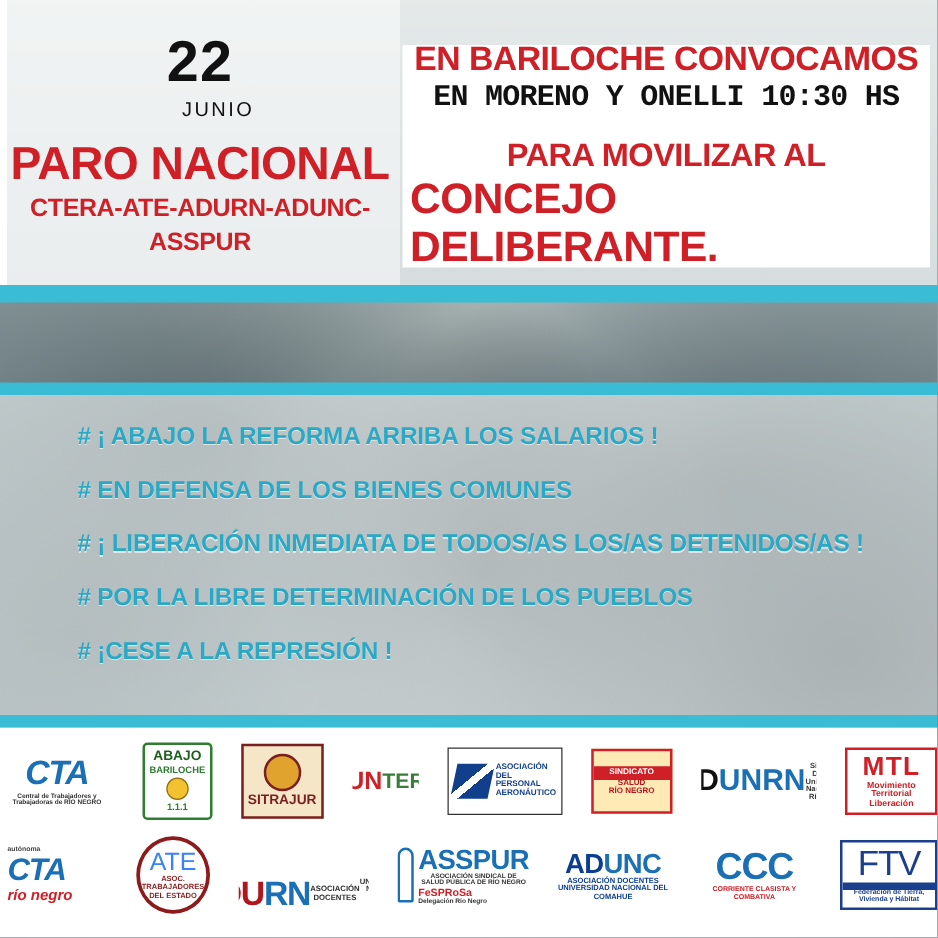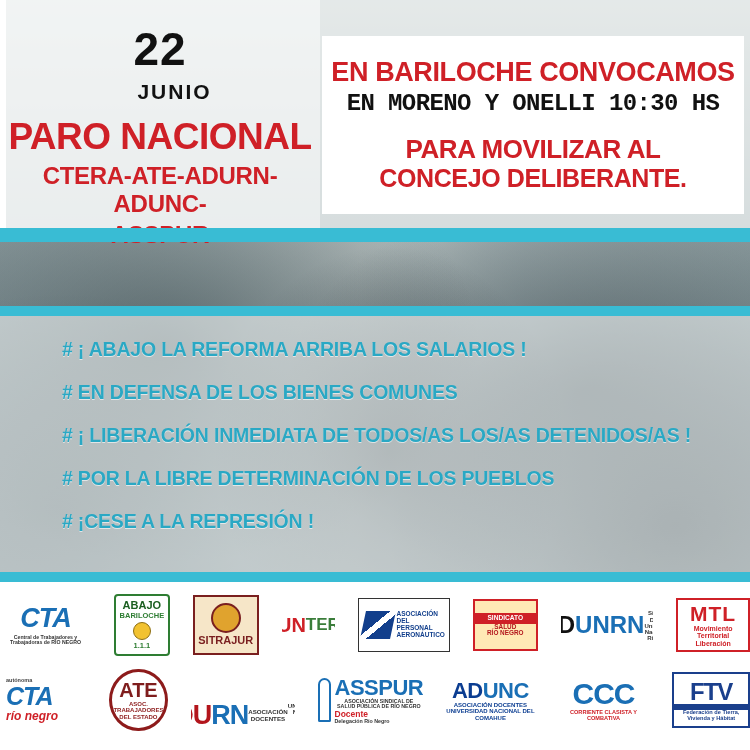--- a/index.html
+++ b/index.html
@@ -43,41 +43,41 @@
   }
 
   .left-head{
     position:absolute;left:0;top:26px;width:320px;text-align:center;color:#cf2027;
   }
   .day{
     font-size:46px;font-weight:bold;line-height:1;letter-spacing:1px;color:#111;
     font-family:"Liberation Sans", sans-serif;
   }
   .month{
-    font-size:21px;font-weight:bold;letter-spacing:2px;color:#111;margin-top:8px;padding-left:29px;
+    font-size:16px;font-weight:normal;letter-spacing:2px;color:#111;margin-top:8px;padding-left:29px;
   }
   .paro{
     font-size:37px;font-weight:bold;color:#cf2027;margin-top:12px;letter-spacing:-0.5px;
     white-space:nowrap;
   }
   .orgs{
-    font-size:24px;font-weight:bold;color:#cf2027;margin-top:4px;line-height:1.15;
+    font-size:20px;font-weight:bold;color:#cf2027;margin-top:4px;line-height:1.15;
     letter-spacing:-0.3px;
   }
 
   .right-box{
     position:absolute;left:322px;top:36px;width:422px;height:178px;
     background:#ffffff;
     display:flex;flex-direction:column;justify-content:center;align-items:center;
     padding:4px 6px;box-sizing:border-box;
   }
   .r1{font-size:27px;font-weight:bold;color:#cf2027;letter-spacing:-0.4px;line-height:1.15;}
   .r2{font-size:24px;font-weight:bold;color:#111;letter-spacing:-0.6px;line-height:1.2;margin-top:2px;font-family:Liberation Mono, monospace;}
   .r3{font-size:26px;font-weight:bold;color:#cf2027;letter-spacing:-0.4px;line-height:1.15;margin-top:16px;}
-  .r4{font-size:25px;font-weight:bold;color:#cf2027;letter-spacing:-0.4px;line-height:1.15;}
+  .r4{font-size:34px;font-weight:bold;color:#cf2027;letter-spacing:-0.4px;line-height:1.15;}
 
   
   .bar{position:absolute;left:0;width:750px;background:#39bcd4;}
   .bar-1{top:228px;height:14px;}
   .bar-2{top:306px;height:10px;}
   .bar-3{top:572px;height:10px;}
 
   
   .demands{
     position:absolute;left:0;top:316px;width:750px;height:256px;
@@ -141,21 +141,21 @@
   .l-mtl{width:96px;height:54px;border:2px solid #cf2027;background:#fff;flex-direction:column;color:#cf2027;font-size:7px;}
   .l-mtl .big{font-size:21px;font-weight:bold;color:#cf2027;letter-spacing:1px;}
 
   .l-ctarn{width:104px;height:58px;flex-direction:column;color:#1a6fb5;font-size:7px;align-items:flex-start;padding-left:6px;}
   .l-ctarn .mark{font-size:25px;font-style:italic;font-weight:bold;color:#1a6fb5;letter-spacing:-1px;}
   .l-ctarn .rn{font-size:12px;color:#cf2027;font-style:italic;font-weight:bold;}
   .l-ctarn .top{font-size:5.5px;color:#444;}
 
   .l-ate{width:70px;height:62px;border-radius:50%;border:3px solid #8d1b1b;background:#fff;
     flex-direction:column;color:#8d1b1b;font-size:6px;}
-  .l-ate .big{font-size:20px;font-weight:bold;color:#7f1d1d;}
+  .l-ate .big{font-size:20px;font-weight:normal;color:#3b82f6;}
 
   .l-adurn{width:128px;height:56px;flex-direction:row;color:#b3151c;font-size:6.2px;margin-top:31px;}
   .l-adurn .big{font-size:27px;font-weight:bold;letter-spacing:-1px;}
   .l-adurn .big span.adu{color:#b3151c;}
   .l-adurn .big span.rn{color:#1a6fb5;}
   .l-adurn .sub{color:#333;font-weight:bold;}
 
   .l-asspur{width:128px;height:58px;display:flex;align-items:center;gap:4px;}
   .l-asspur .sym{width:32px;height:40px;border:2px solid #1a6fb5;border-radius:16px 16px 4px 4px;}
   .l-asspur .tx{flex-direction:column;display:flex;align-items:flex-start;}
@@ -166,21 +166,21 @@
   .l-adunc{width:108px;height:50px;flex-direction:column;color:#0b3d91;font-size:6px;}
   .l-adunc .big{font-size:22px;font-weight:bold;letter-spacing:-0.5px;}
   .l-adunc .big span.ad{color:#0b3d91;}
   .l-adunc .big span.unc{color:#1a6fb5;}
 
   .l-ccc{width:112px;height:52px;flex-direction:column;color:#1a6fb5;font-size:6.2px;}
   .l-ccc .big{font-size:30px;font-weight:bold;color:#1a6fb5;letter-spacing:-1px;}
   .l-ccc .sub{color:#cf2027;font-weight:bold;font-size:5.6px;}
 
   .l-ftv{width:94px;height:56px;border:2px solid #1a3f8c;background:#fff;flex-direction:column;color:#1a3f8c;font-size:5.6px;}
-  .l-ftv .big{font-size:24px;font-weight:bold;color:#1a3f8c;letter-spacing:-1px;}
+  .l-ftv .big{font-size:28px;font-weight:normal;color:#1a3f8c;letter-spacing:-1px;}
   .l-ftv .bar{position:static;width:100%;height:6px;background:#1a3f8c;}
 </style>
 </head>
 <body>
 
 <div class="poster">
 
   <div class="bg"></div>
 
   <div class="top-photo"></div>
@@ -290,21 +290,21 @@
         </div>
         <div class="sub">ASOCIACIÓN DOCENTES</div>
         <div class="sub">UNIVERSIDAD NACIONAL DE RÍO NEGRO</div>
       </div>
 
       <div class="logo l-asspur">
         <div class="sym"></div>
         <div class="tx">
           <div class="big">ASSPUR</div>
           <div class="sub">ASOCIACIÓN SINDICAL DE SALUD PÚBLICA DE RÍO NEGRO</div>
-          <div class="fesprosa">Docente</div>
+          <div class="fesprosa">FeSPRoSa</div>
           <div class="sub">Delegación Río Negro</div>
         </div>
       </div>
 
       <div class="logo l-adunc">
         <div class="big">
           <span class="ad">AD</span><span class="unc">UNC</span>
         </div>
         <div>ASOCIACIÓN DOCENTES UNIVERSIDAD NACIONAL DEL COMAHUE</div>
       </div>

